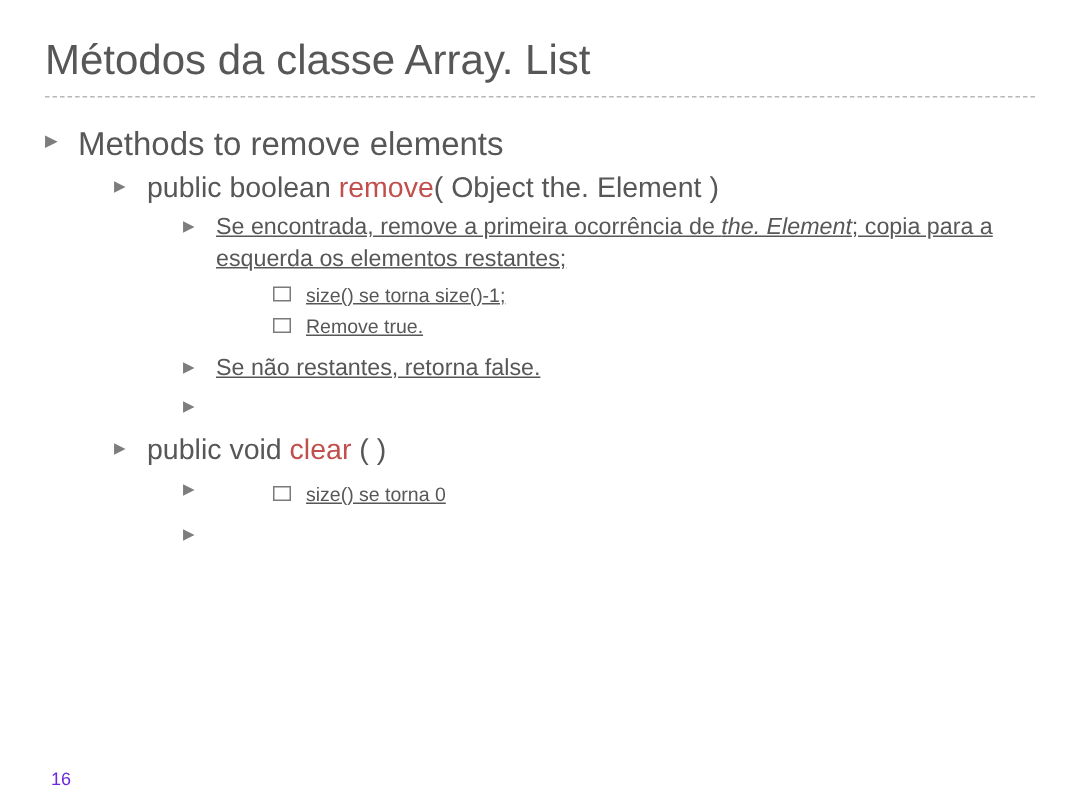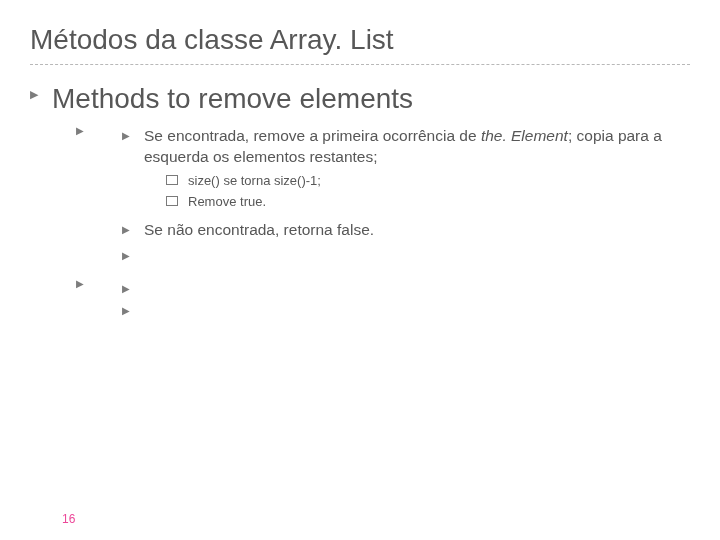--- a/index.html
+++ b/index.html
@@ -47,39 +47,38 @@
     flex: 0 0 10px;
     height: 10px;
     border: 1px solid #7a7a7a;
     margin-top: 4px;
   }
   .box.small { width: 8px; height: 8px; margin-top: 3px; }
   ul { list-style: none; margin: 0; padding: 0; }
   li { display: flex; align-items: flex-start; }
   li > .bullet-gap { width: 10px; flex: 0 0 10px; }
   .lvl1 > li { margin: 0 0 10px 0; }
-  .lvl1-text { font-size: 28px; }
+  .lvl1-text { font-size: 22px; }
   .lvl2 { padding-left: 24px; }
   .lvl2 > li { margin: 6px 0; }
   .lvl2-text { font-size: 19px; }
   .lvl3 { padding-left: 24px; }
   .lvl3 > li { margin: 5px 0; }
-  .lvl3-text { font-size: 15.5px; line-height: 1.35; }
+  .lvl3-text { font-size: 15.5px; line-height: 1.35; text-decoration: underline; }
   .lvl4 { padding-left: 22px; }
-  .lvl4 > li { margin: 4px 0; }
+  .lvl4 > li { margin: 4px 16px; }
   .lvl4-text { font-size: 13px; }
   .red { color: #c0504d; }
   .italic { font-style: italic; }
   .pagenum {
     position: absolute;
     left: 34px;
     bottom: 14px;
     font-size: 12px;
-    color: #ec4899;
-    margin-left: 28px;
+    color: #6d28d9;
   }
 </style>
 </head>
 <body>
 
 <div class="slide">
 
   <h1 class="title">Métodos da classe Array. List</h1>
   <hr class="title-rule">
 
@@ -89,20 +88,23 @@
       <span class="bullet-gap"></span>
       <div style="flex:1">
         <div class="lvl1-text">Methods to remove elements</div>
 
         <ul class="lvl2">
 
           <li>
             <span class="arrow small">▶</span>
             <span class="bullet-gap"></span>
             <div style="flex:1">
+              <div class="lvl2-text">
+                <span>public boolean </span><span class="red">remove</span><span>( Object the. Element )</span>
+              </div>
 
               <ul class="lvl3">
                 <li>
                   <span class="arrow small">▶</span>
                   <span class="bullet-gap"></span>
                   <div class="lvl3-text" style="flex:1">
                     <span>Se encontrada, remove a primeira ocorrência de </span><span class="italic">the. Element</span><span>; copia para a esquerda os elementos restantes;</span>
                     <ul class="lvl4">
                       <li>
                         <span class="box small"></span>
@@ -113,40 +115,50 @@
                         <span class="box small"></span>
                         <span class="bullet-gap"></span>
                         <span class="lvl4-text">Remove true.</span>
                       </li>
                     </ul>
                   </div>
                 </li>
                 <li>
                   <span class="arrow small">▶</span>
                   <span class="bullet-gap"></span>
-                  <span class="lvl3-text">Se não encontrada, retorna false.</span>
+                  <span class="lvl3-text">Se não restantes, retorna false.</span>
                 </li>
                 <li>
                   <span class="arrow small">▶</span>
                   <span class="bullet-gap"></span>
                 </li>
               </ul>
             </div>
           </li>
 
           <li>
             <span class="arrow small">▶</span>
             <span class="bullet-gap"></span>
             <div style="flex:1">
+              <div class="lvl2-text">
+                <span>public void </span><span class="red">clear</span><span> ( )</span>
+              </div>
 
               <ul class="lvl3">
                 <li>
                   <span class="arrow small">▶</span>
                   <span class="bullet-gap"></span>
                   <div class="lvl3-text" style="flex:1">
+                    <ul class="lvl4">
+                      <li>
+                        <span class="box small"></span>
+                        <span class="bullet-gap"></span>
+                        <span class="lvl4-text">size() se torna 0</span>
+                      </li>
+                    </ul>
                   </div>
                 </li>
                 <li>
                   <span class="arrow small">▶</span>
                   <span class="bullet-gap"></span>
                 </li>
               </ul>
             </div>
           </li>
 

